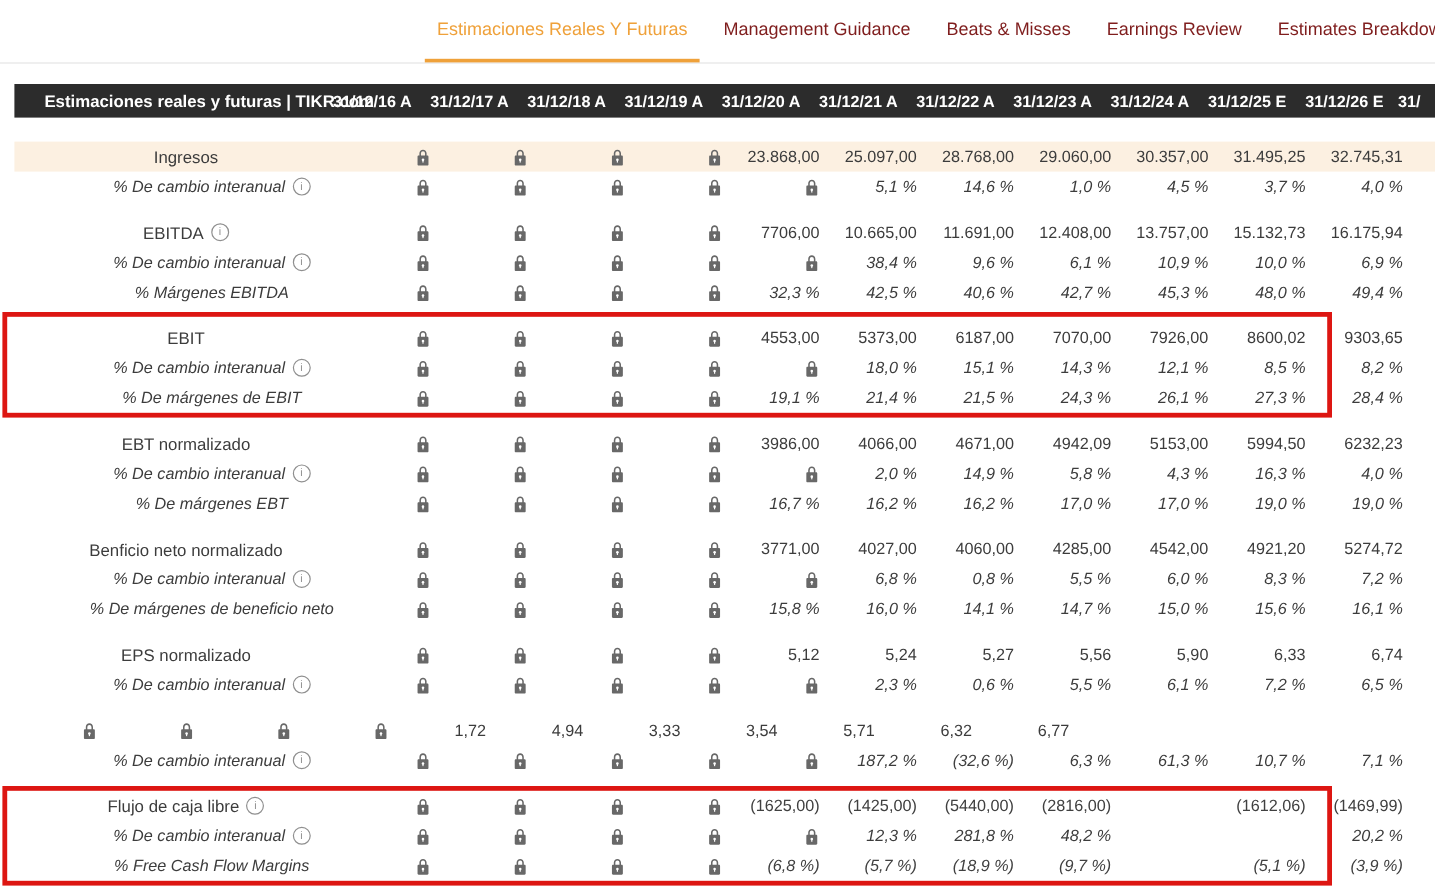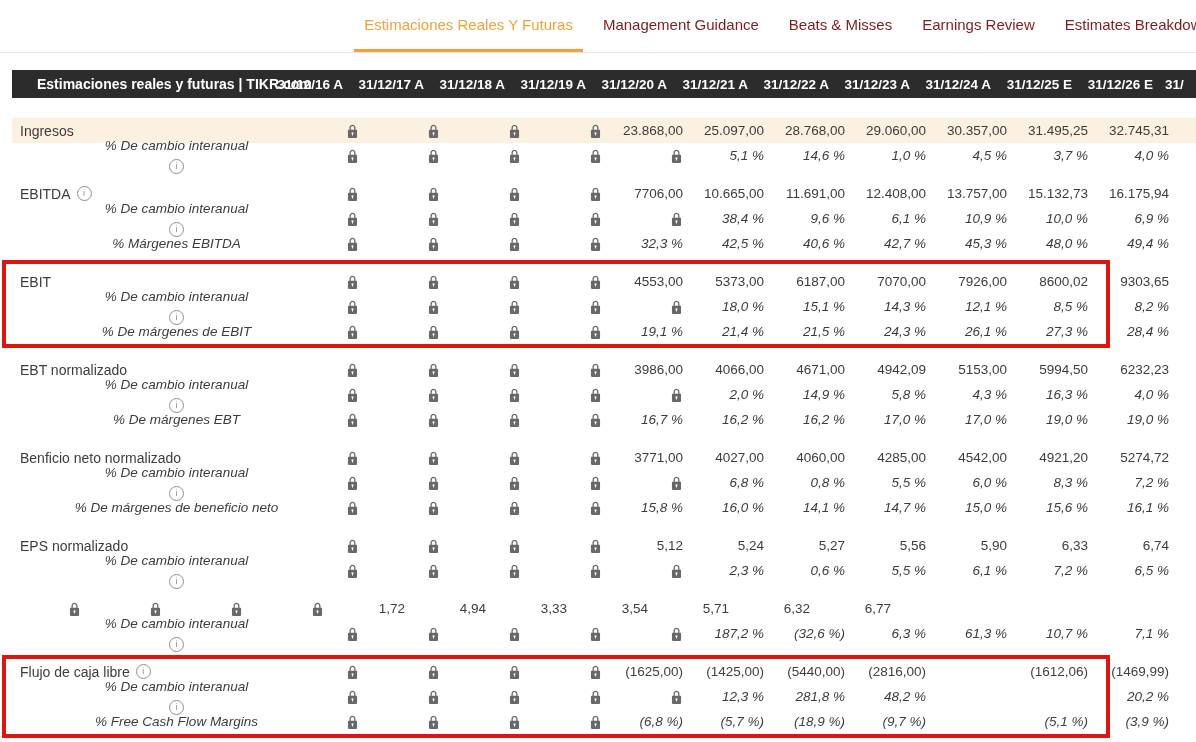--- a/index.html
+++ b/index.html
@@ -28,23 +28,23 @@
     box-sizing:border-box;white-space:nowrap;flex:none;
   }
   .hcell.title{width:262px;text-align:left;padding-left:25px;padding-right:0;font-size:14px;}
   .hcell.partial{width:26px;padding-right:0;overflow:hidden;text-align:left;}
   .tbody{padding-top:20px;}
   .tsection{margin-bottom:13px;}
   .trow{display:flex;height:25px;align-items:center;}
   .trow.highlight{background:#fcf0e1;}
   .labelcell{
     width:278px;box-sizing:border-box;padding-left:8px;font-size:14px;
-    display:flex;align-items:center;gap:6px;white-space:nowrap;flex:none;
+    display:flex;align-items:center;gap:6px;white-space:nowrap;flex:none;justify-content:center;
   }
-  .subrow .labelcell{padding-left:51px;font-style:italic;font-size:13.5px;flex-direction:column;}
+  .subrow .labelcell{padding-left:51px;font-style:italic;font-size:13.5px;}
   .vcell{
     width:81px;flex:none;text-align:right;padding-right:12px;box-sizing:border-box;
     font-size:13.5px;line-height:25px;white-space:nowrap;
   }
   .vcell.partial{width:26px;padding-right:0;overflow:hidden;}
   .subrow .vcell{font-style:italic;}
   .vcell.neg{color:#404040;}
   .lock-icon{width:13px;height:15px;color:#686868;vertical-align:middle;display:inline-block;}
   .info-icon{
     width:13px;height:13px;border:1px solid #8f8f8f;border-radius:50%;

